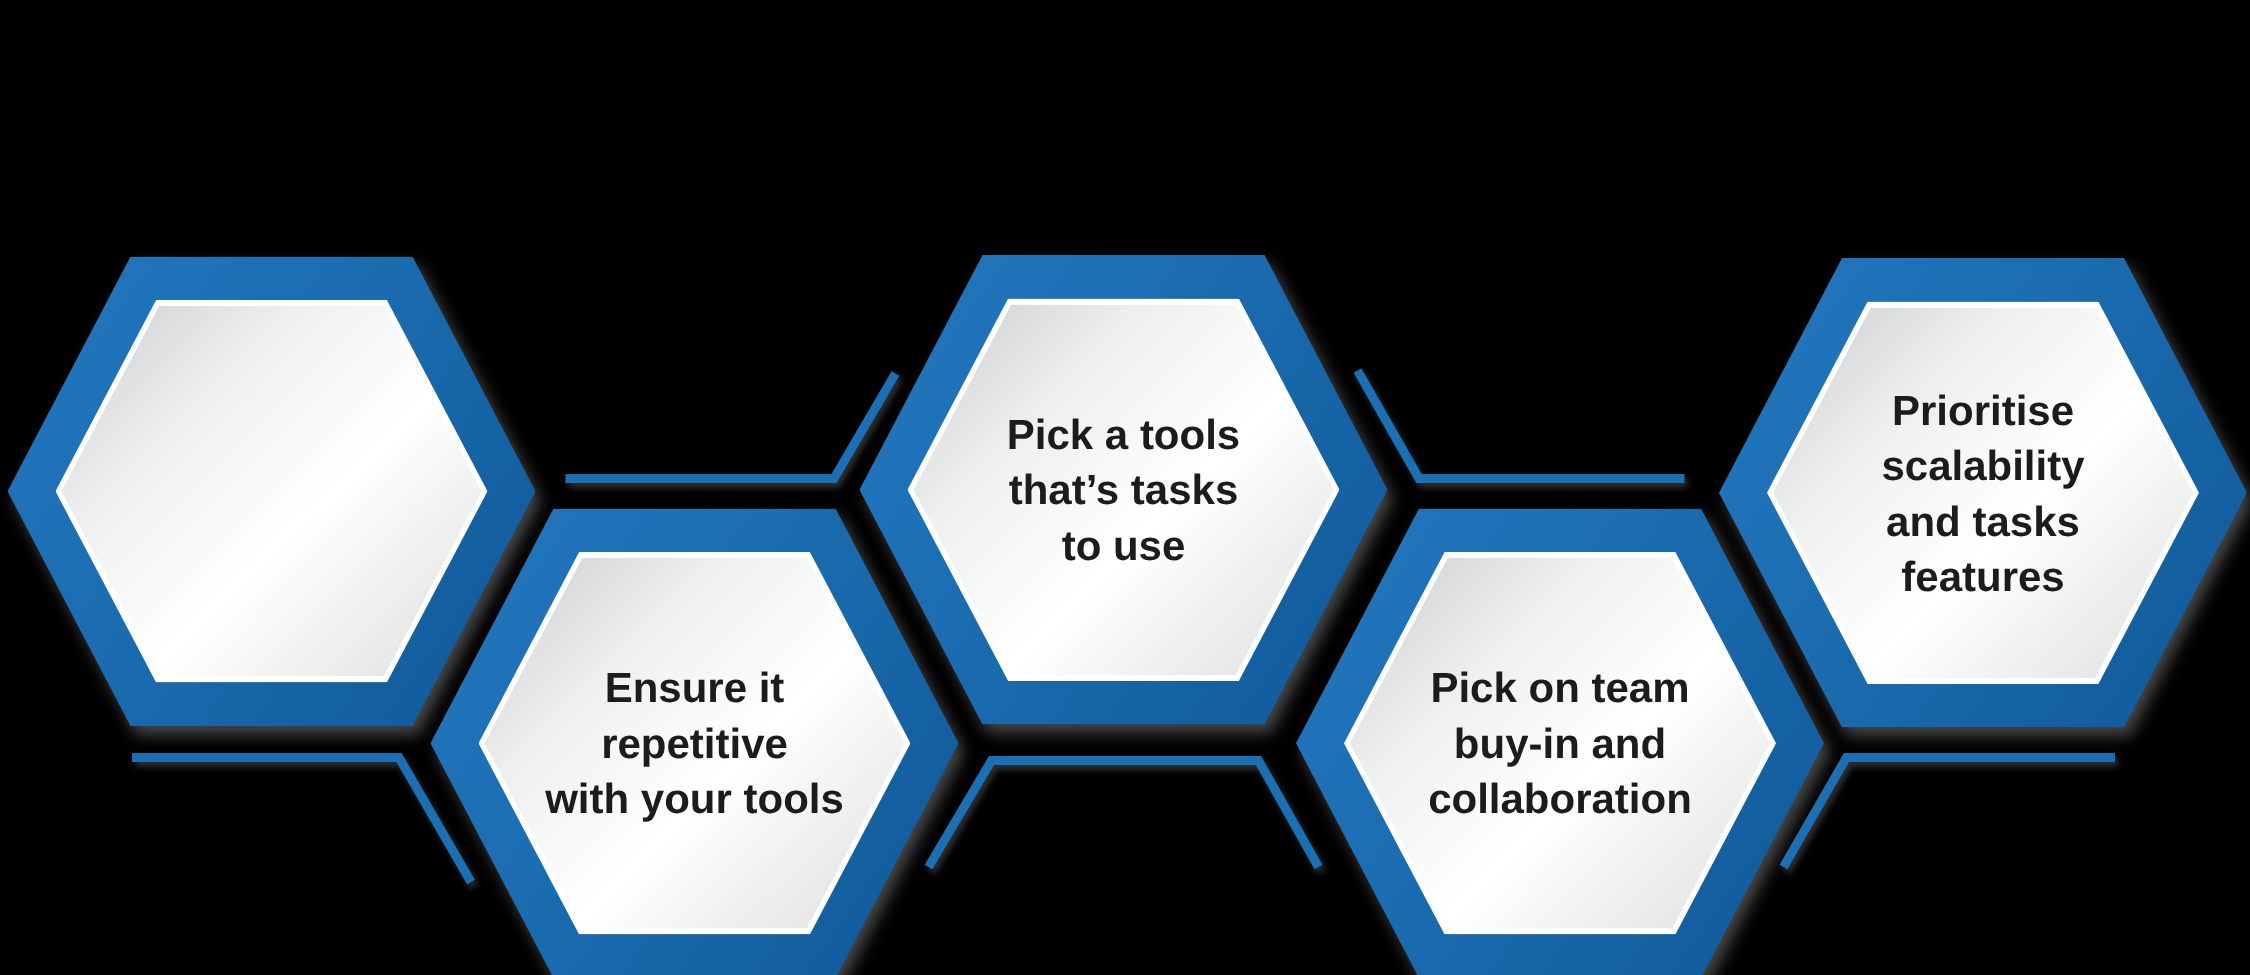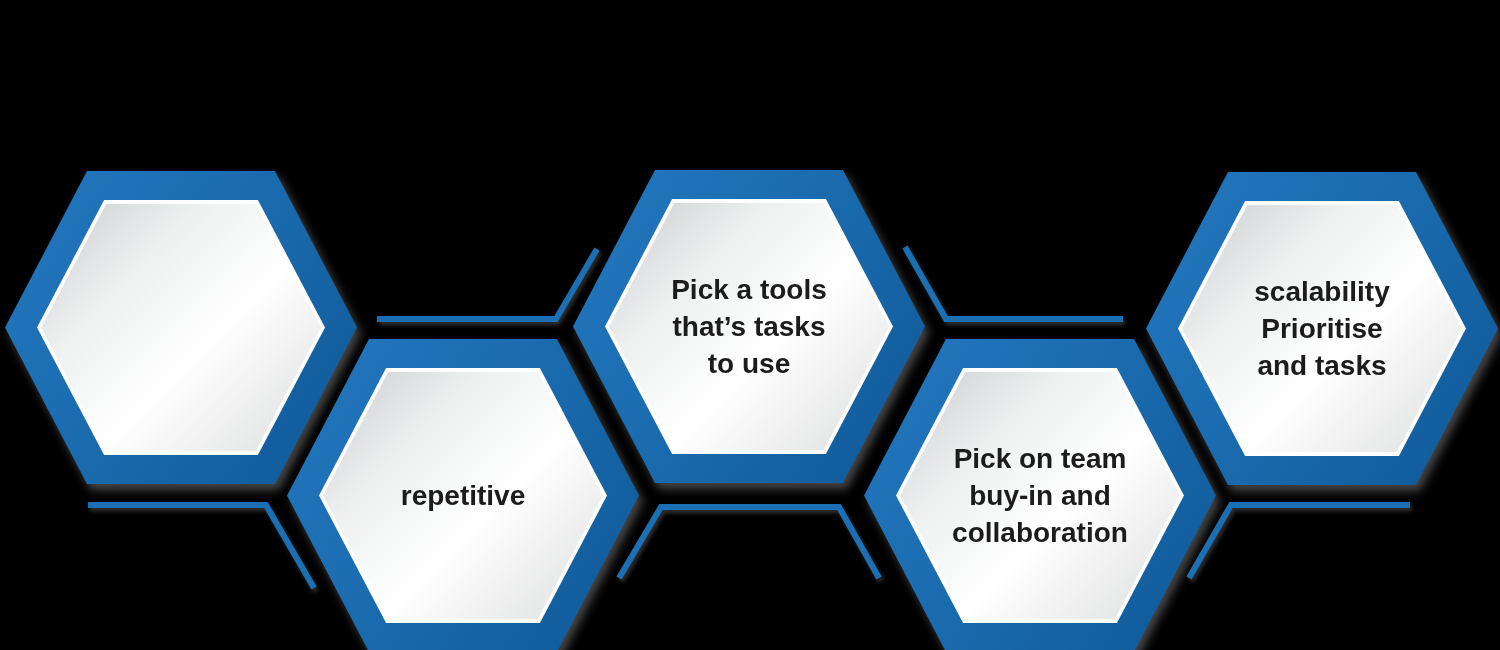--- a/index.html
+++ b/index.html
@@ -63,21 +63,23 @@
     <div class="hex-clip hex-blue"></div>
     <div class="hex-clip hex-white"></div>
     <div class="hex-clip hex-face"></div>
   </div>
 
   <div class="hex hex2">
     <div class="hex-clip hex-blue"></div>
     <div class="hex-clip hex-white"></div>
     <div class="hex-clip hex-face"></div>
     <div class="hex-label">
+      <div class="line">Ensure it</div>
       <div class="line">repetitive</div>
+      <div class="line">with your tools</div>
     </div>
   </div>
 
   <div class="hex hex3">
     <div class="hex-clip hex-blue"></div>
     <div class="hex-clip hex-white"></div>
     <div class="hex-clip hex-face"></div>
     <div class="hex-label">
       <div class="line">Pick a tools</div>
       <div class="line">that’s tasks</div>
@@ -94,19 +96,20 @@
       <div class="line">buy-in and</div>
       <div class="line">collaboration</div>
     </div>
   </div>
 
   <div class="hex hex5">
     <div class="hex-clip hex-blue"></div>
     <div class="hex-clip hex-white"></div>
     <div class="hex-clip hex-face"></div>
     <div class="hex-label">
+      <div class="line">Prioritise</div>
       <div class="line">scalability</div>
-      <div class="line">Prioritise</div>
       <div class="line">and tasks</div>
+      <div class="line">features</div>
     </div>
   </div>
 
 </div>
 
 </body></html>

